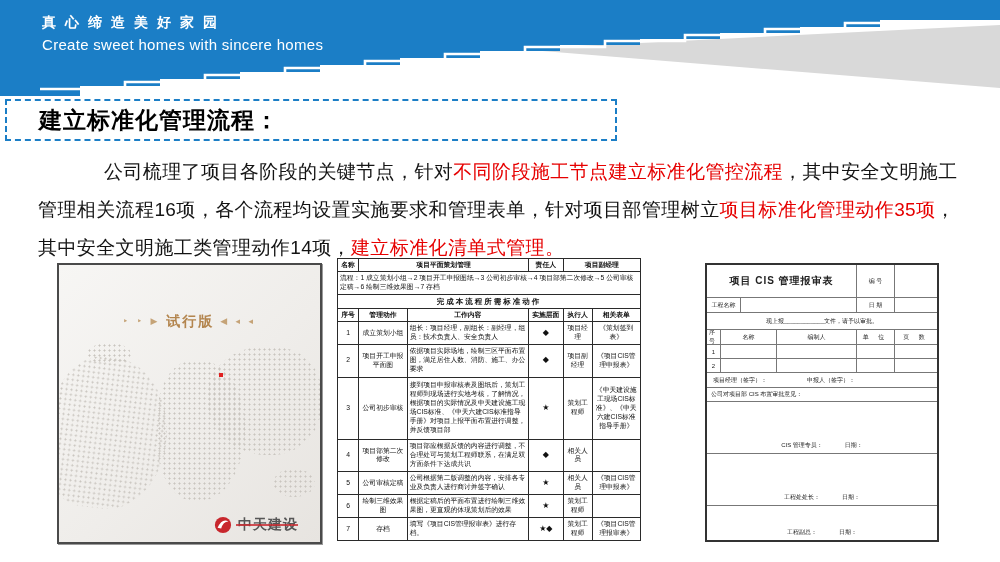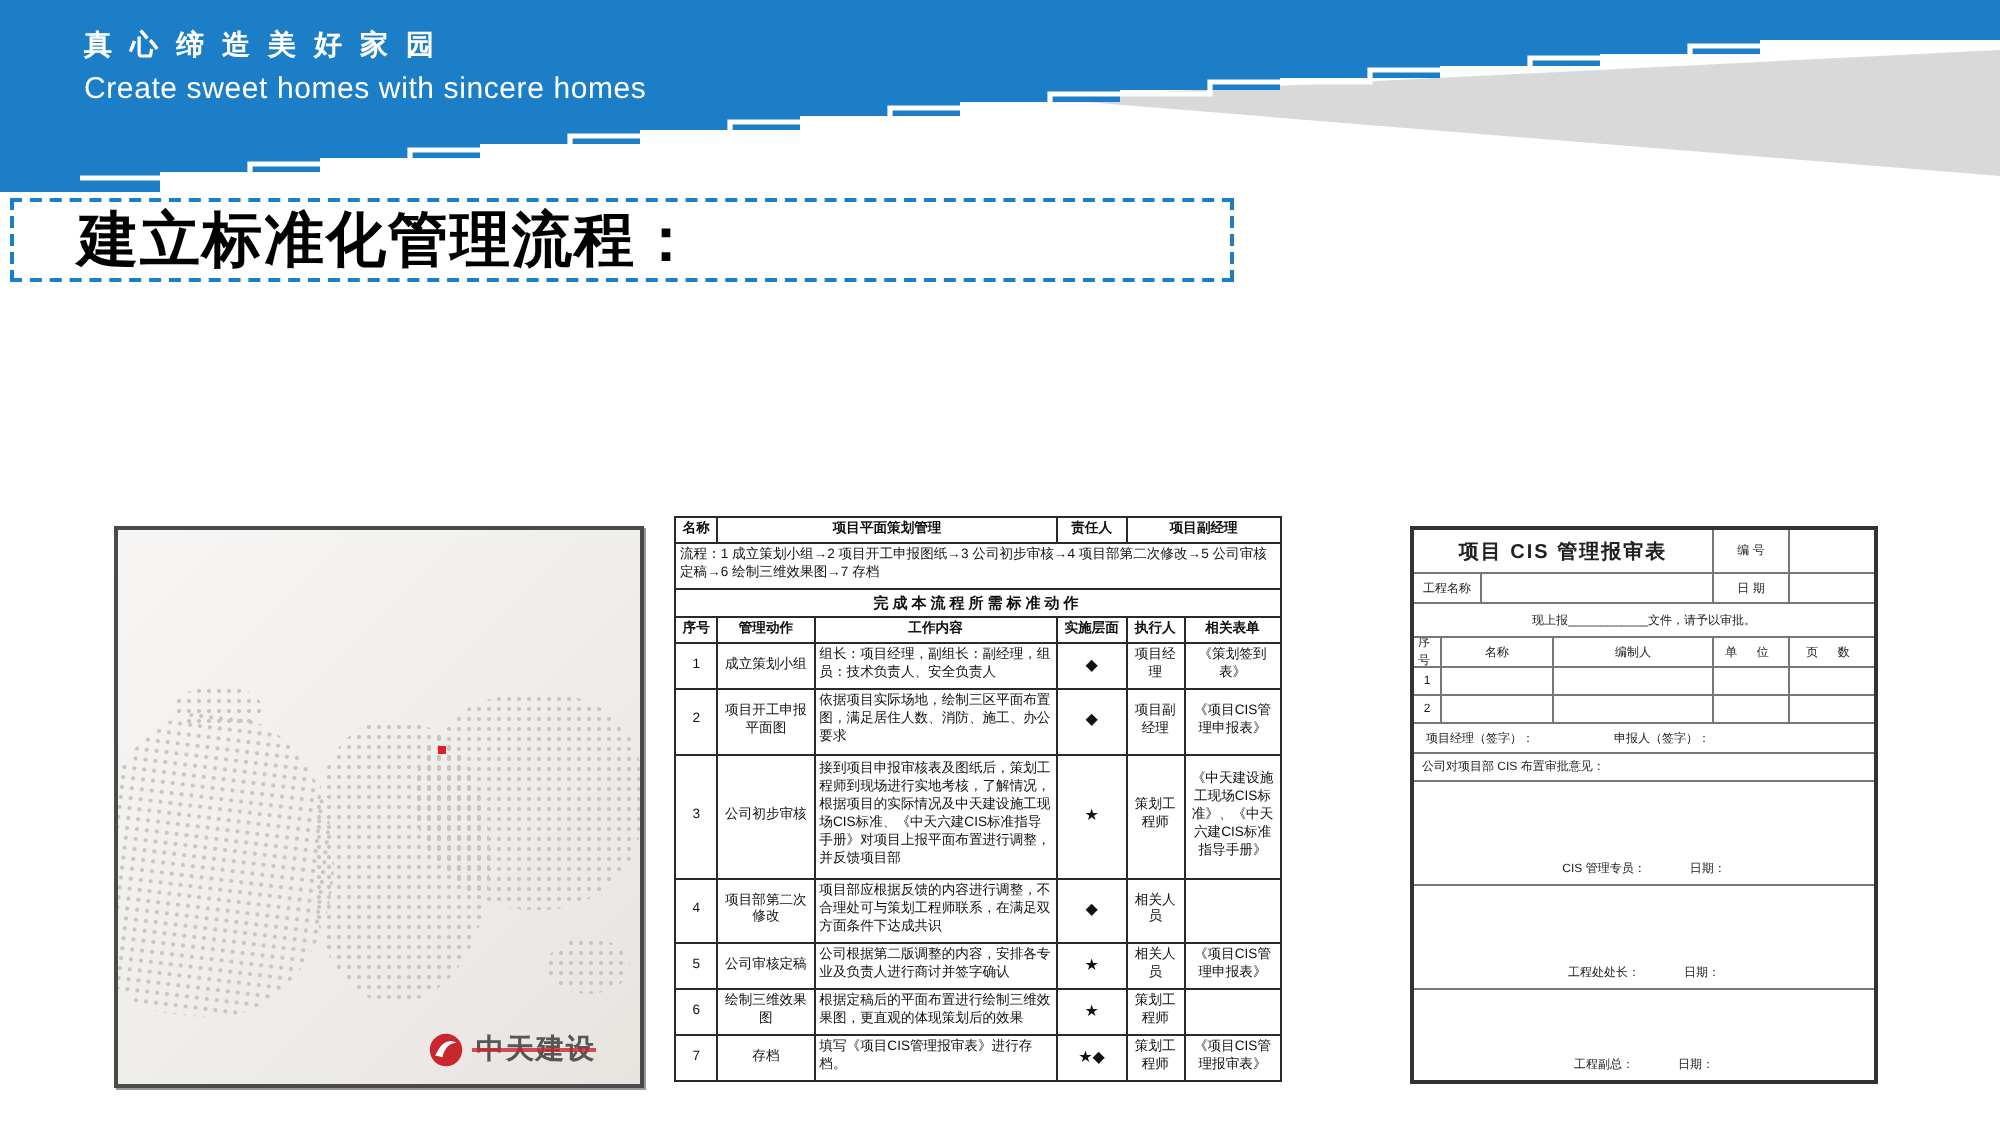--- a/index.html
+++ b/index.html
@@ -9,21 +9,21 @@
 
   
   .header-art { position:absolute; left:0; top:0; width:1000px; height:150px; }
   .slogan { position:absolute; left:42px; top:14px; color:#fff; }
   .slogan-cn { font-size:14px; font-weight:bold; letter-spacing:9px; }
   .slogan-en { font-size:15px; margin-top:4px; letter-spacing:0.3px; }
 
   
   .title-box { position:absolute; left:5px; top:99px; width:612px; height:42px;
     border:2px dashed #1b7ec6; background:#fff; display:flex; align-items:center; }
-  .title-box span { font-size:30px; font-weight:bold; color:#000; padding-left:32px; letter-spacing:1px; }
+  .title-box span { font-size:23px; font-weight:bold; color:#000; padding-left:32px; letter-spacing:1px; }
 
   
   .body-text { position:absolute; left:38px; top:153px; width:930px;
     font-size:19px; line-height:38px; color:#141414; text-indent:66px; letter-spacing:0.4px; }
   .body-text .r { color:#e60000; }
 
   
   .cover { position:absolute; left:57px; top:263px; width:265px; height:281px;
     background:linear-gradient(135deg,#f7f6f4 0%,#efedea 55%,#e7e4e0 100%);
     border:2px solid #4a4a4a; box-shadow:1px 1px 0 #9a9a9a; overflow:hidden; }
@@ -80,22 +80,24 @@
 
   <div class="slogan">
     <div class="slogan-cn">真心缔造美好家园</div>
     <div class="slogan-en">Create sweet homes with sincere homes</div>
   </div>
 
   <div class="title-box">
     <span>建立标准化管理流程：</span>
   </div>
 
+  <p class="body-text"><span>公司梳理了项目各阶段的关键节点，针对</span><span class="r">不同阶段施工节点建立标准化管控流程</span><span>，其中安全文明施工管理相关流程16项，各个流程均设置实施要求和管理表单，针对项目部管理树立</span><span class="r">项目标准化管理动作35项</span><span>，其中安全文明施工类管理动作14项，</span><span class="r">建立标准化清单式管理。</span></p>
 
   <div class="cover">
+    <div class="cover-sub"><span class="arrows">‣ ‣ ▶</span> <span>试行版</span> <span class="arrows">◀ ◂ ◂</span></div>
     <div class="dots d1"></div>
     <div class="dots d2"></div>
     <div class="dots d3"></div>
     <div class="dots d4"></div>
     <div class="dots d5"></div>
     <div class="map-dot"></div>
     <div class="cover-logo">
       <svg width="18" height="18" viewBox="0 0 20 20">
         <circle cx="10" cy="10" r="9" fill="#c8272d"></circle>
         <path d="M4,13 Q9,2 16,6 Q10,6 8,14 Z" fill="#ffffff"></path>
@@ -190,21 +192,21 @@
         <td class="wk">填写《项目CIS管理报审表》进行存档。</td>
         <td class="sym">★◆</td>
         <td>策划工程师</td>
         <td>《项目CIS管理报审表》</td>
       </tr>
     </tbody>
       </table>
   </div>
 
   <div class="cis">
-    <div class="frow" style="height:22px;justify-content:center;">
+    <div class="frow" style="height:33px;justify-content:center;">
       <div class="fcell f-title" style="width:150px;">项目 CIS 管理报审表</div>
       <div class="fcell" style="width:38px;">编  号</div>
       <div class="fcell" style="flex:1;"></div>
     </div>
     <div class="frow" style="height:15px;">
       <div class="fcell" style="width:34px;">工程名称</div>
       <div class="fcell" style="width:116px;"></div>
       <div class="fcell" style="width:38px;">日  期</div>
       <div class="fcell" style="flex:1;"></div>
     </div>

